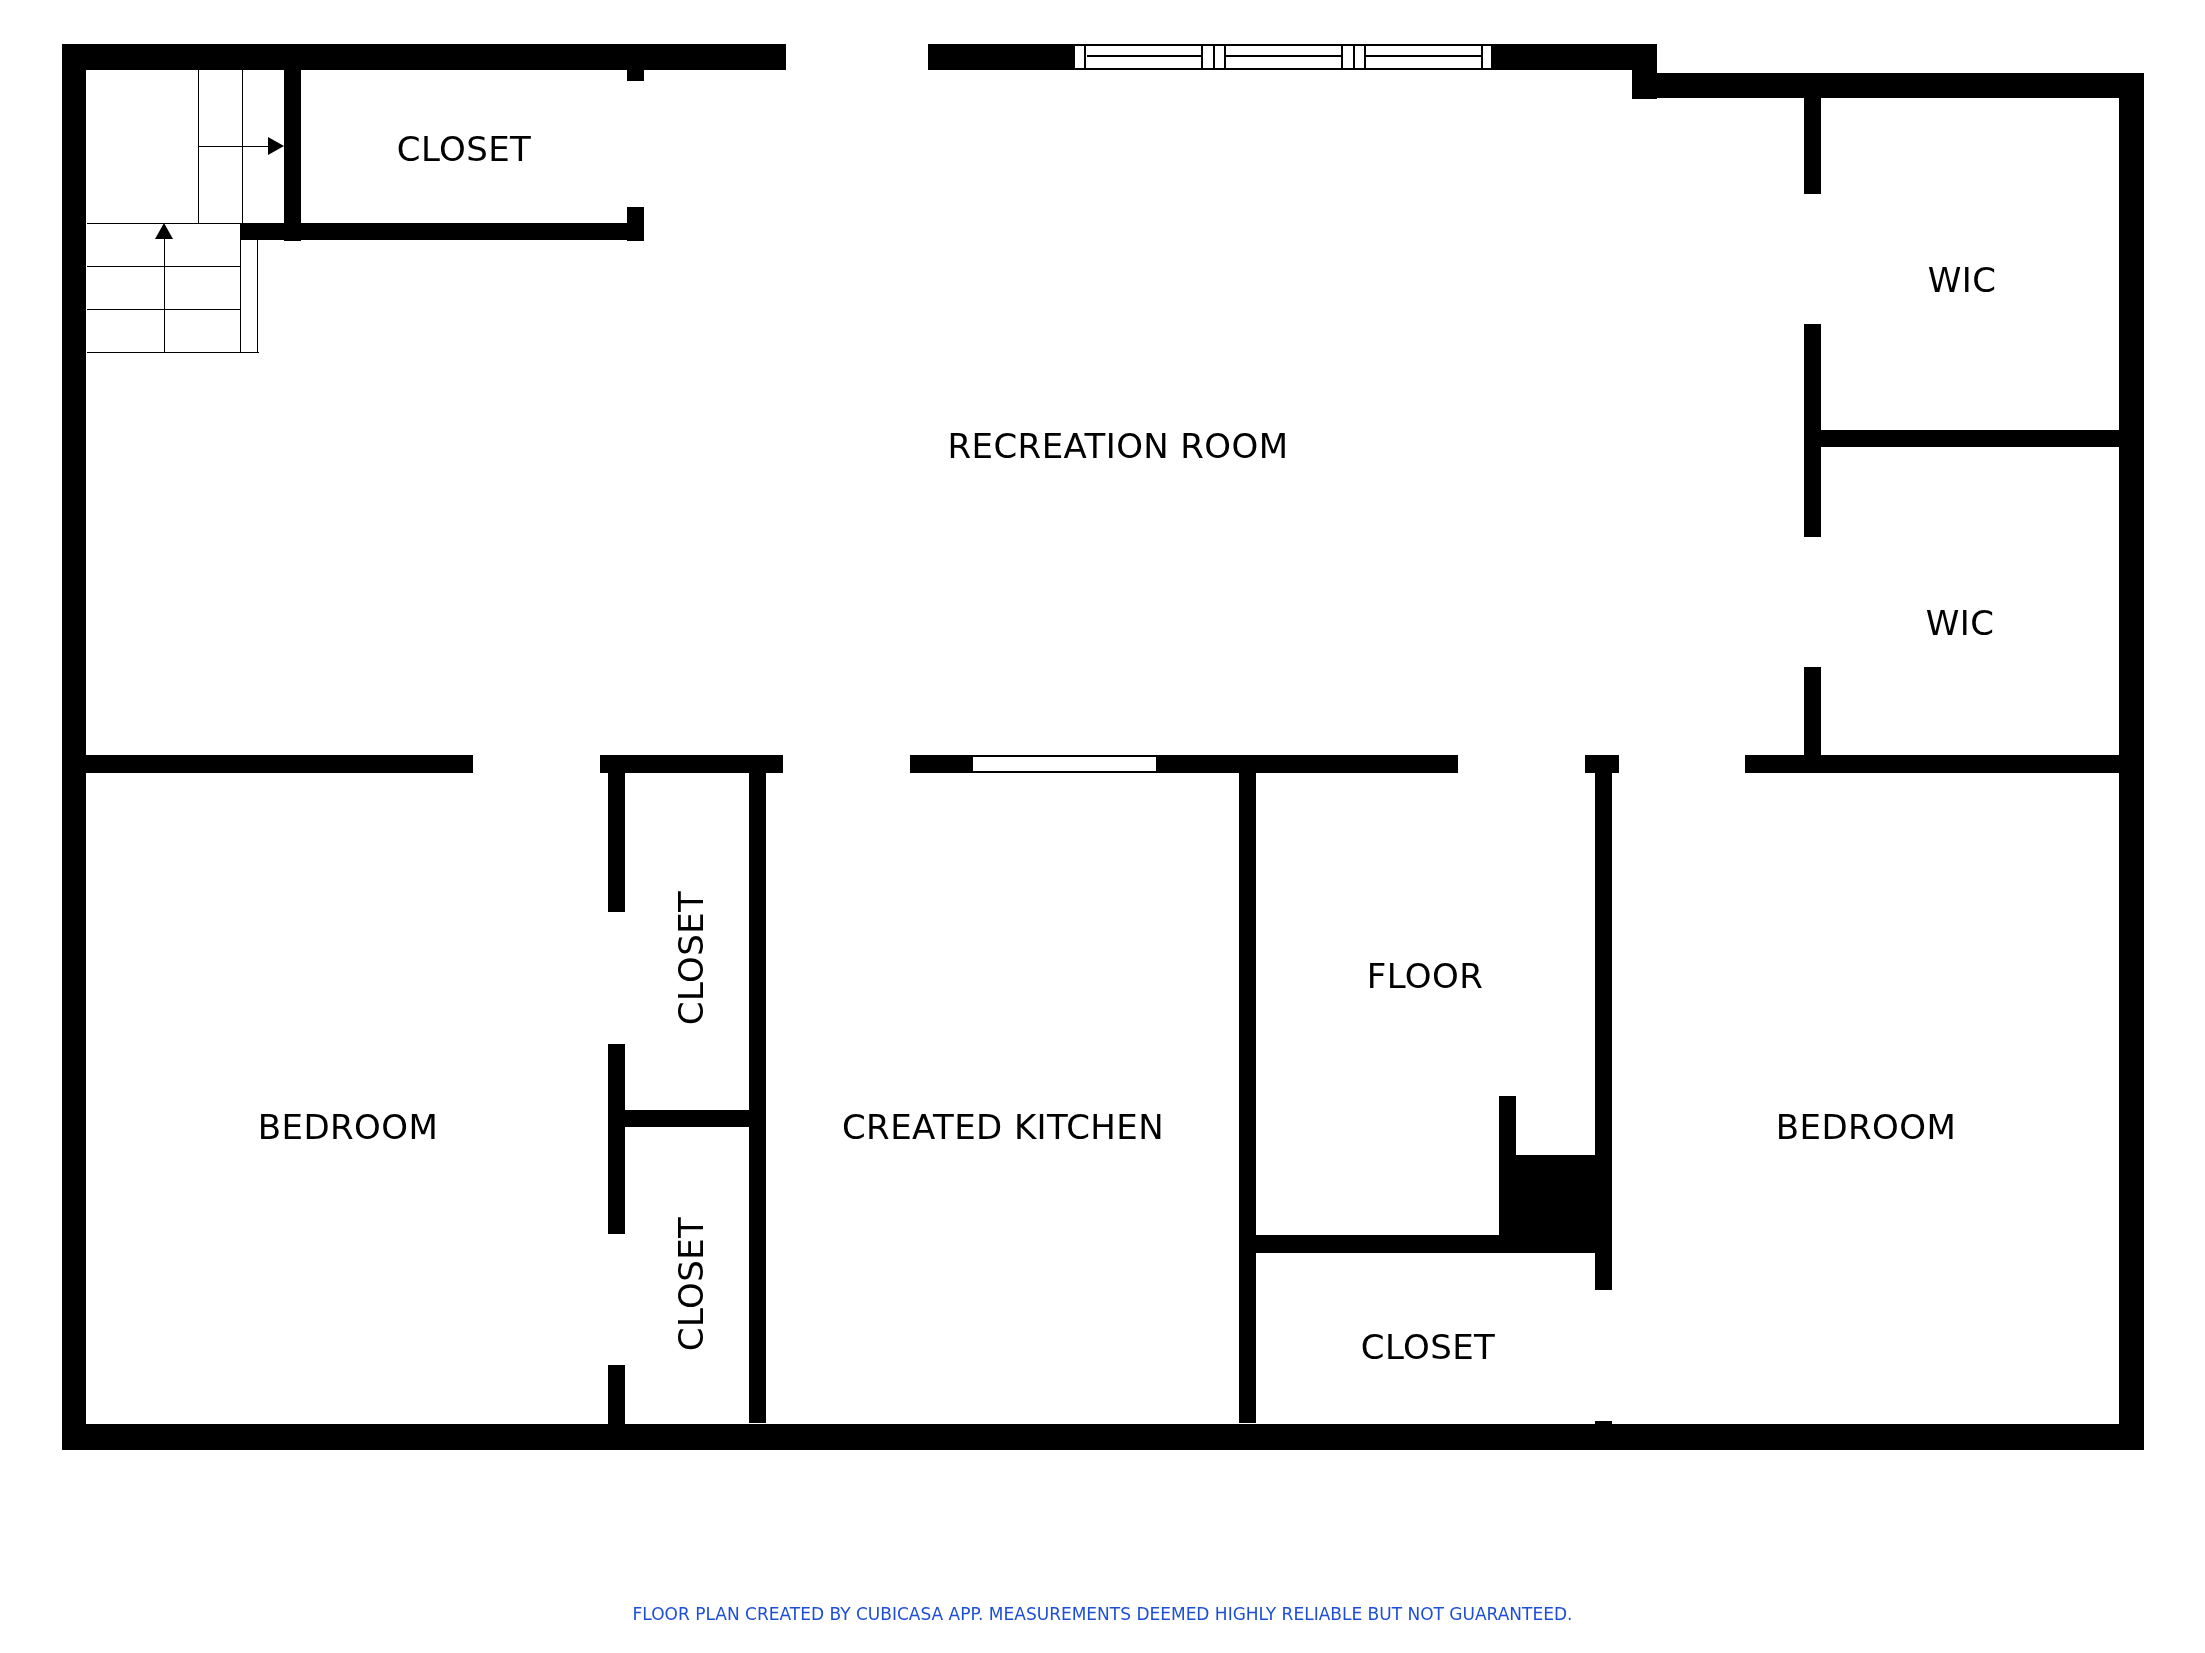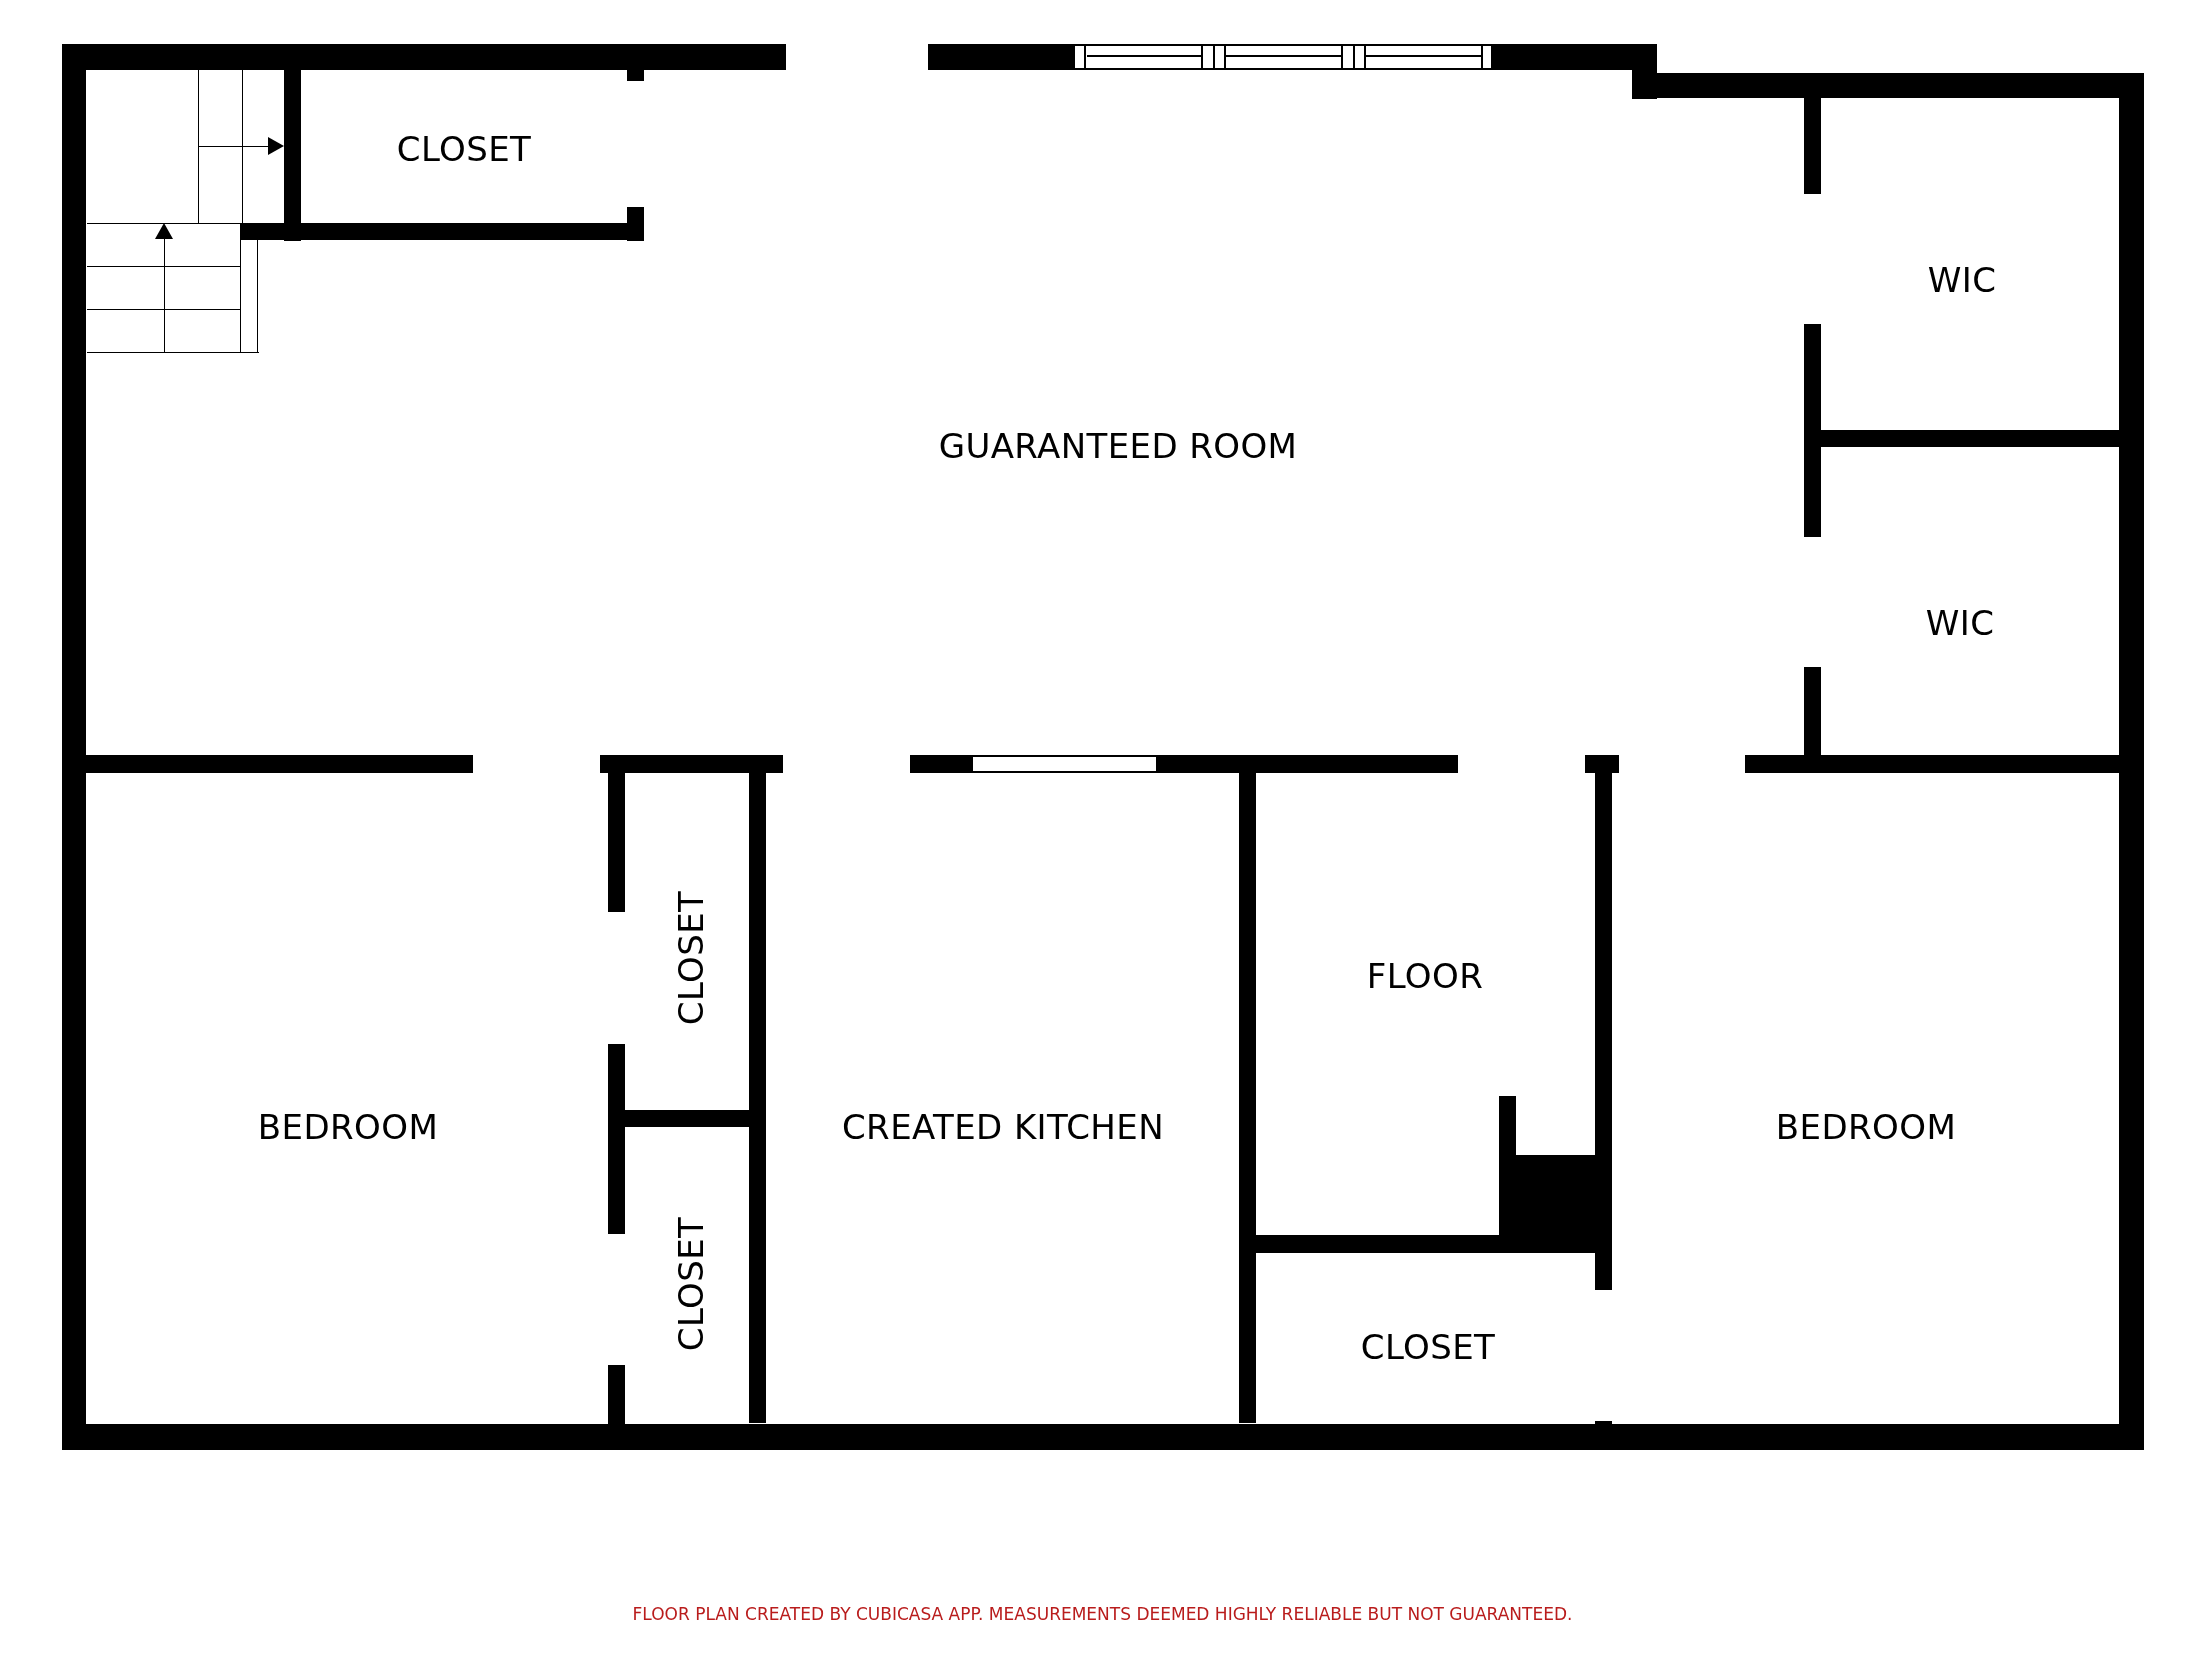--- a/index.html
+++ b/index.html
@@ -29,21 +29,21 @@
     letter-spacing: 0.4px;
     line-height: 1;
   }
   .room-label.vertical { transform: translate(-50%, -50%) rotate(-90deg); }
   .footer-note {
     position: absolute;
     left: 50%;
     top: 1614px;
     transform: translate(-50%, -50%);
     font-size: 17px;
-    color: #b91c1c;
+    color: #1d4ed8;
     white-space: nowrap;
   }
   .arrow-right {
     position: absolute;
     width: 0; height: 0;
     border-top: 9.3px solid transparent;
     border-bottom: 9.3px solid transparent;
     border-left: 16px solid #000000;
   }
   .arrow-up {
@@ -127,21 +127,21 @@
   <div class="wall" style="left:1239px; top:773px; width:17px; height:650px;"></div>
 
   <div class="wall" style="left:1595px; top:773px; width:17px; height:517px;"></div>
   <div class="wall" style="left:1595px; top:1421px; width:17px; height:7.2px;"></div>
 
   <div class="wall" style="left:1256px; top:1235px; width:339px; height:18px;"></div>
 
   <div class="wall" style="left:1499px; top:1096px; width:17px; height:157px;"></div>
   <div class="wall" style="left:1499px; top:1155px; width:113px; height:98px;"></div>
 
-  <div class="room-label" style="left:1118px; top:446px;">GUARANTEED ROOM</div>
+  <div class="room-label" style="left:1118px; top:446px;">RECREATION ROOM</div>
   <div class="room-label" style="left:464px; top:149px;">CLOSET</div>
   <div class="room-label" style="left:1962px; top:280px;">WIC</div>
   <div class="room-label" style="left:1960px; top:623px;">WIC</div>
   <div class="room-label" style="left:348px; top:1127px;">BEDROOM</div>
   <div class="room-label vertical" style="left:691px; top:958px;">CLOSET</div>
   <div class="room-label vertical" style="left:691px; top:1284px;">CLOSET</div>
   <div class="room-label" style="left:1003px; top:1127px;">CREATED KITCHEN</div>
   <div class="room-label" style="left:1425px; top:976px;">FLOOR</div>
   <div class="room-label" style="left:1428px; top:1347px;">CLOSET</div>
   <div class="room-label" style="left:1866px; top:1127px;">BEDROOM</div>

